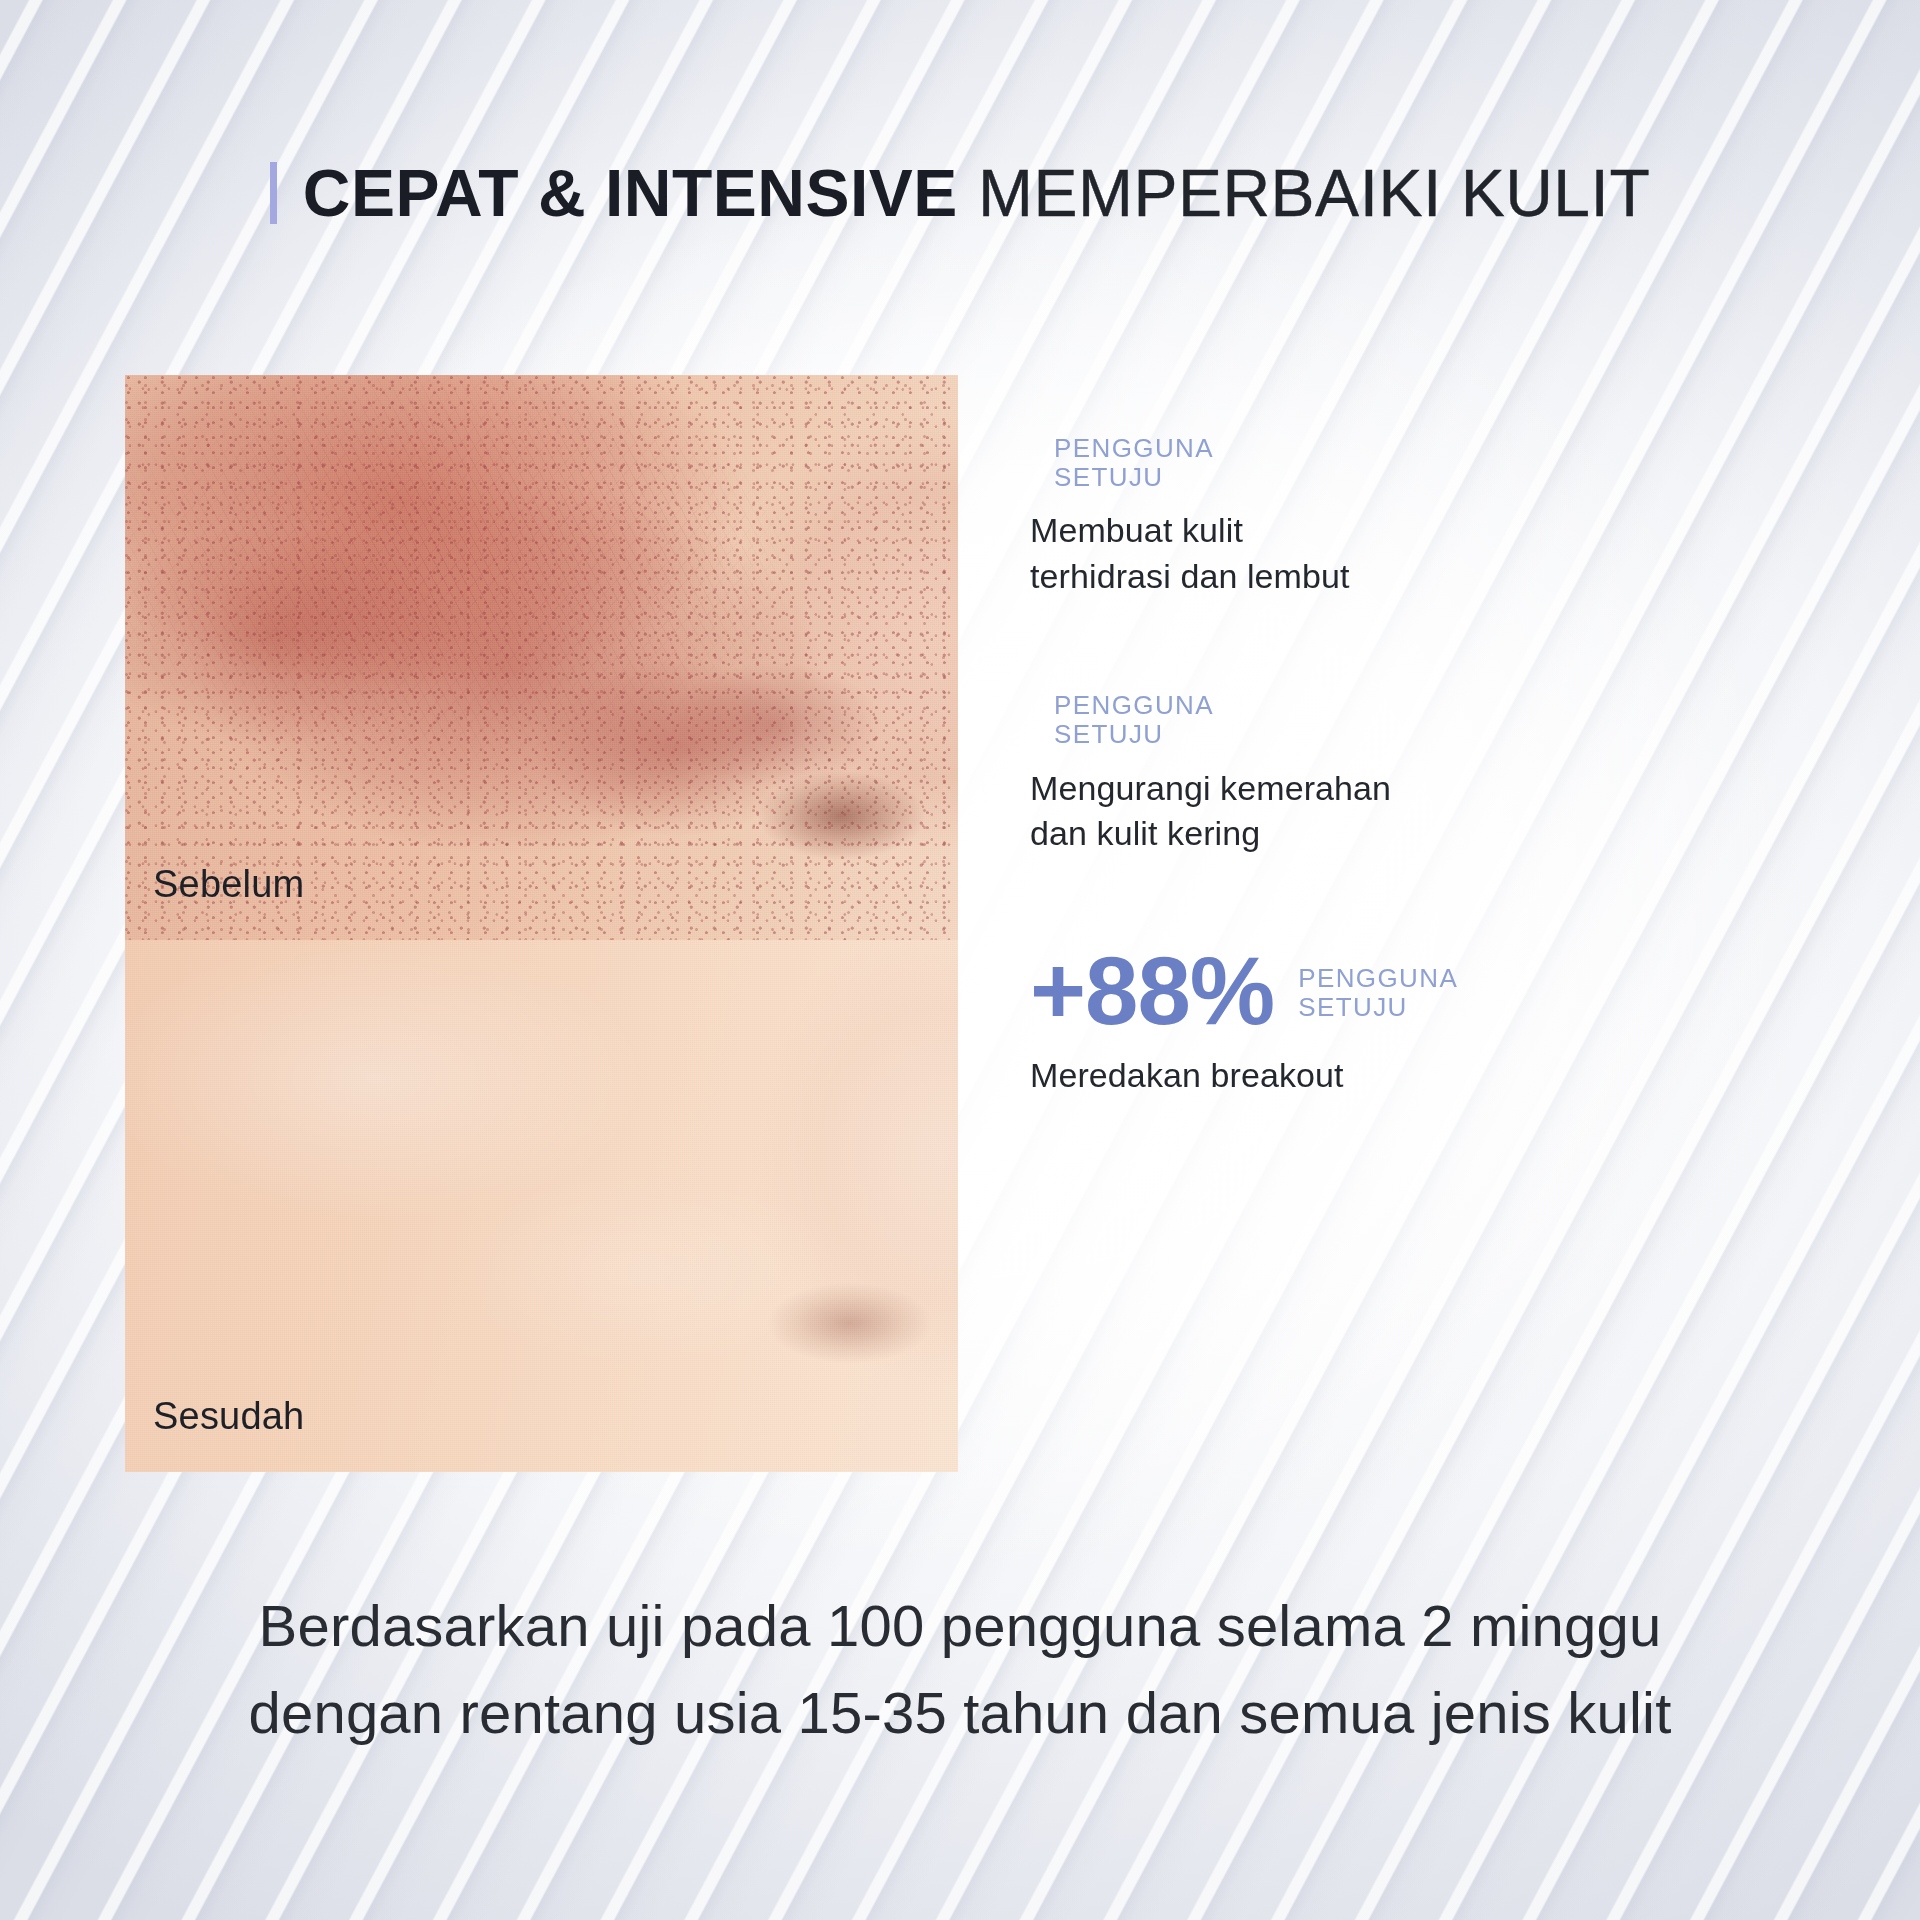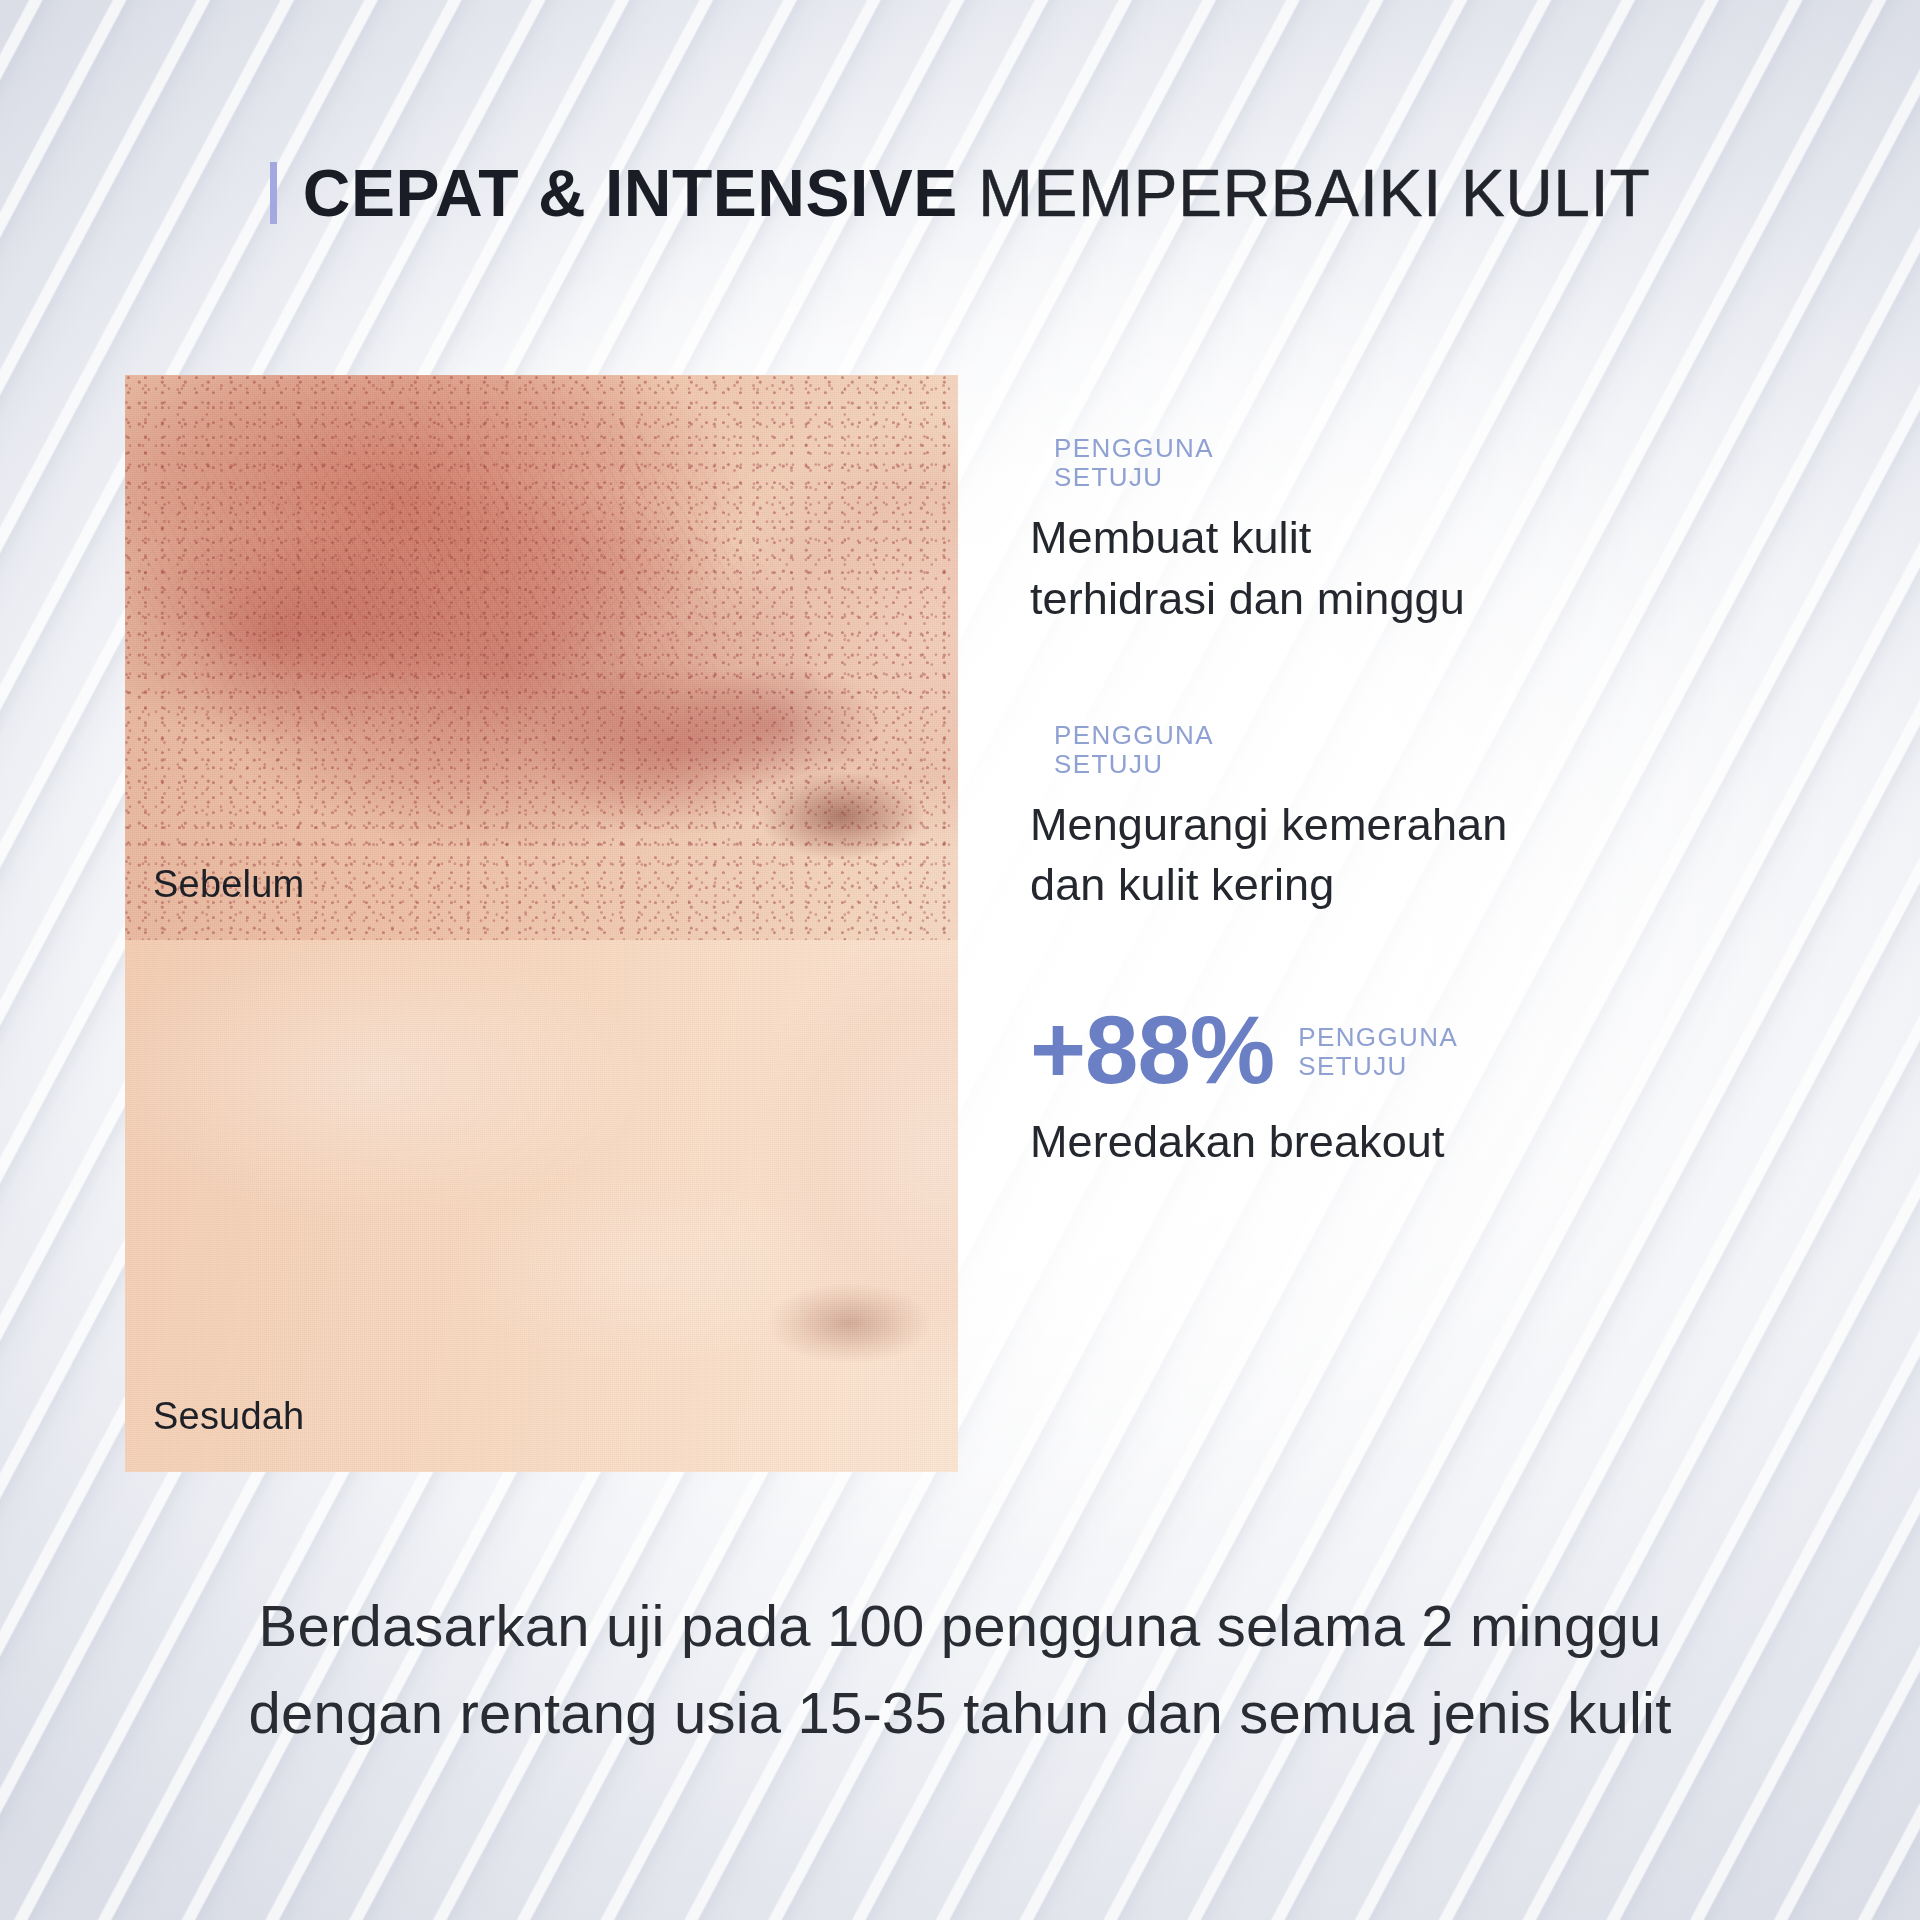--- a/index.html
+++ b/index.html
@@ -157,21 +157,21 @@
     line-height:.96; letter-spacing:-1px;
   }
   .stat-caption {
     margin-left:24px; margin-top:4px;
     font-size:26px; font-weight:400; line-height:1.12;
     color:#8fa0d2; letter-spacing:1.4px;
     text-transform:uppercase;
   }
   .stat-desc {
     margin-top:16px;
-    font-size:45px; font-weight:400; color:#25272f;
+    font-size:34px; font-weight:400; color:#25272f;
     line-height:1.34; letter-spacing:.1px;
   }
 
   
   #footer {
     position:absolute; left:0; bottom:164px; width:100%;
     text-align:center; z-index:4;
     font-size:58px; font-weight:300; color:#2a2c34;
     line-height:1.5; letter-spacing:.2px;
   }
@@ -211,21 +211,21 @@
 
     <div class="stat">
       <div class="stat-top">
         <div class="stat-caption">
           <div>PENGGUNA</div>
           <div>SETUJU</div>
         </div>
       </div>
       <div class="stat-desc">
         <div>Membuat kulit</div>
-        <div>terhidrasi dan minggu</div>
+        <div>terhidrasi dan lembut</div>
       </div>
     </div>
 
     <div class="stat">
       <div class="stat-top">
         <div class="stat-caption">
           <div>PENGGUNA</div>
           <div>SETUJU</div>
         </div>
       </div>

